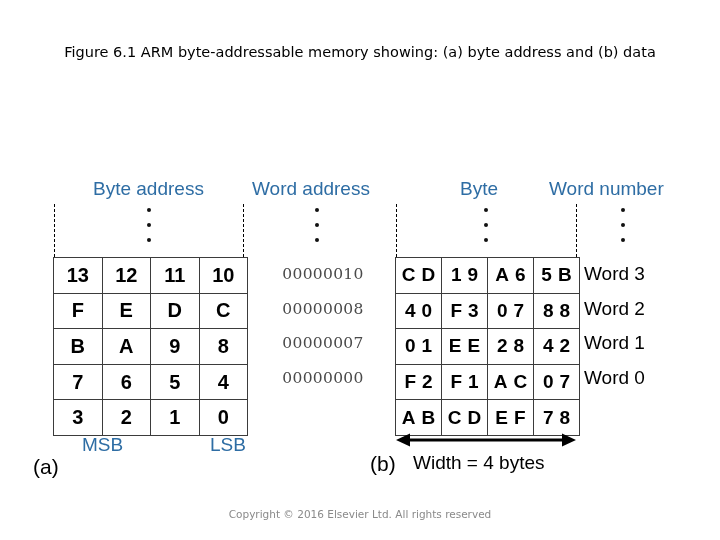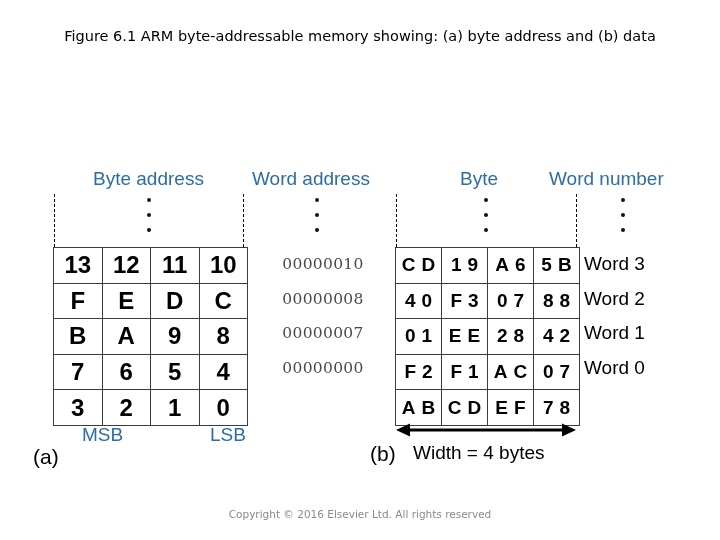--- a/index.html
+++ b/index.html
@@ -12,34 +12,34 @@
     background: #ffffff;
     font-family: "Liberation Sans", sans-serif;
     overflow: hidden;
     position: relative;
   }
 
   
   #figure-title {
     position: absolute;
     left: 45px;
-    top: 26px;
+    top: 42px;
     width: 630px;
     text-align: center;
     font-size: 14.5px;
     line-height: 21px;
     color: #000000;
     font-family: "DejaVu Sans", sans-serif;
   }
 
   
   #figure {
     position: absolute;
     left: 0;
-    top: 2px;
+    top: 12px;
     width: 720px;
     height: 460px;
   }
 
   
   .col-header {
     position: absolute;
     color: #2e6da4;
     font-size: 19px;
     font-weight: 400;
@@ -101,21 +101,21 @@
   }
 
   
   #byte-address-table {
     left: 53px;
     top: 245px;
   }
   #byte-address-table td {
     width: 47.5px;
     height: 34.6px;
-    font-size: 24px;
+    font-size: 20px;
   }
 
   
   #data-table {
     left: 395px;
     top: 245px;
   }
   #data-table td {
     width: 45px;
     height: 34.6px;

